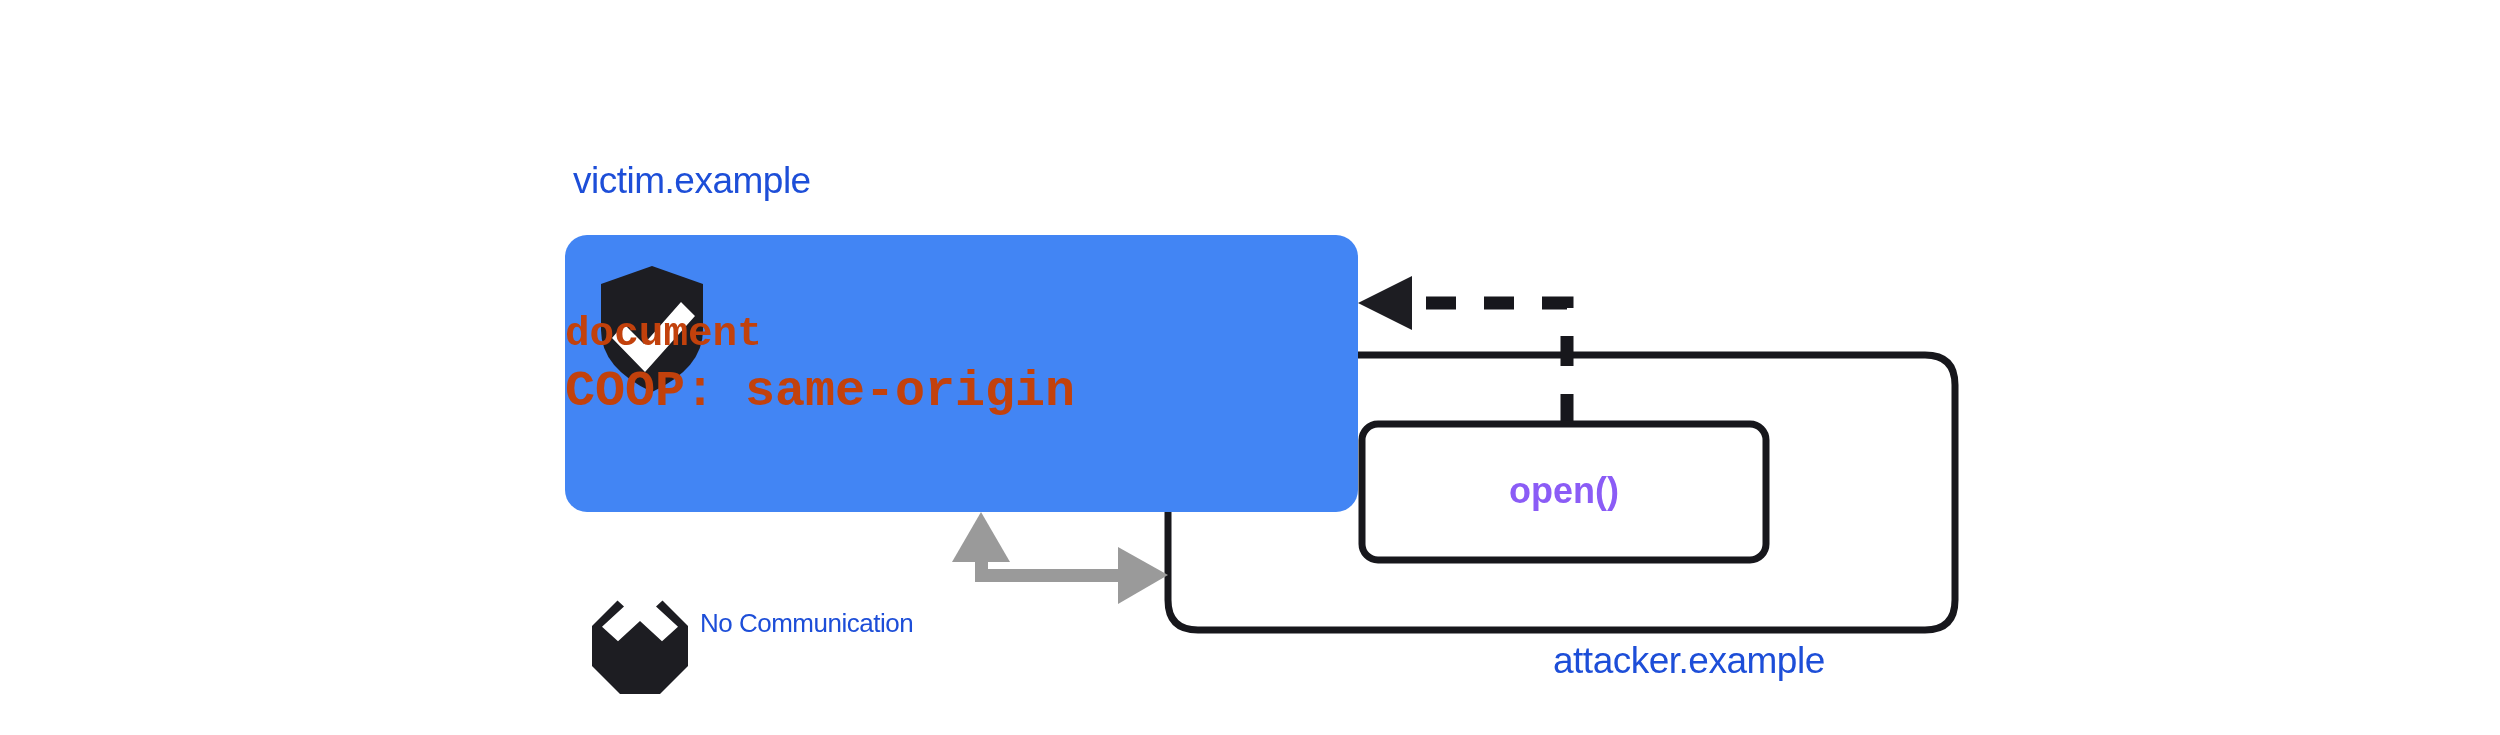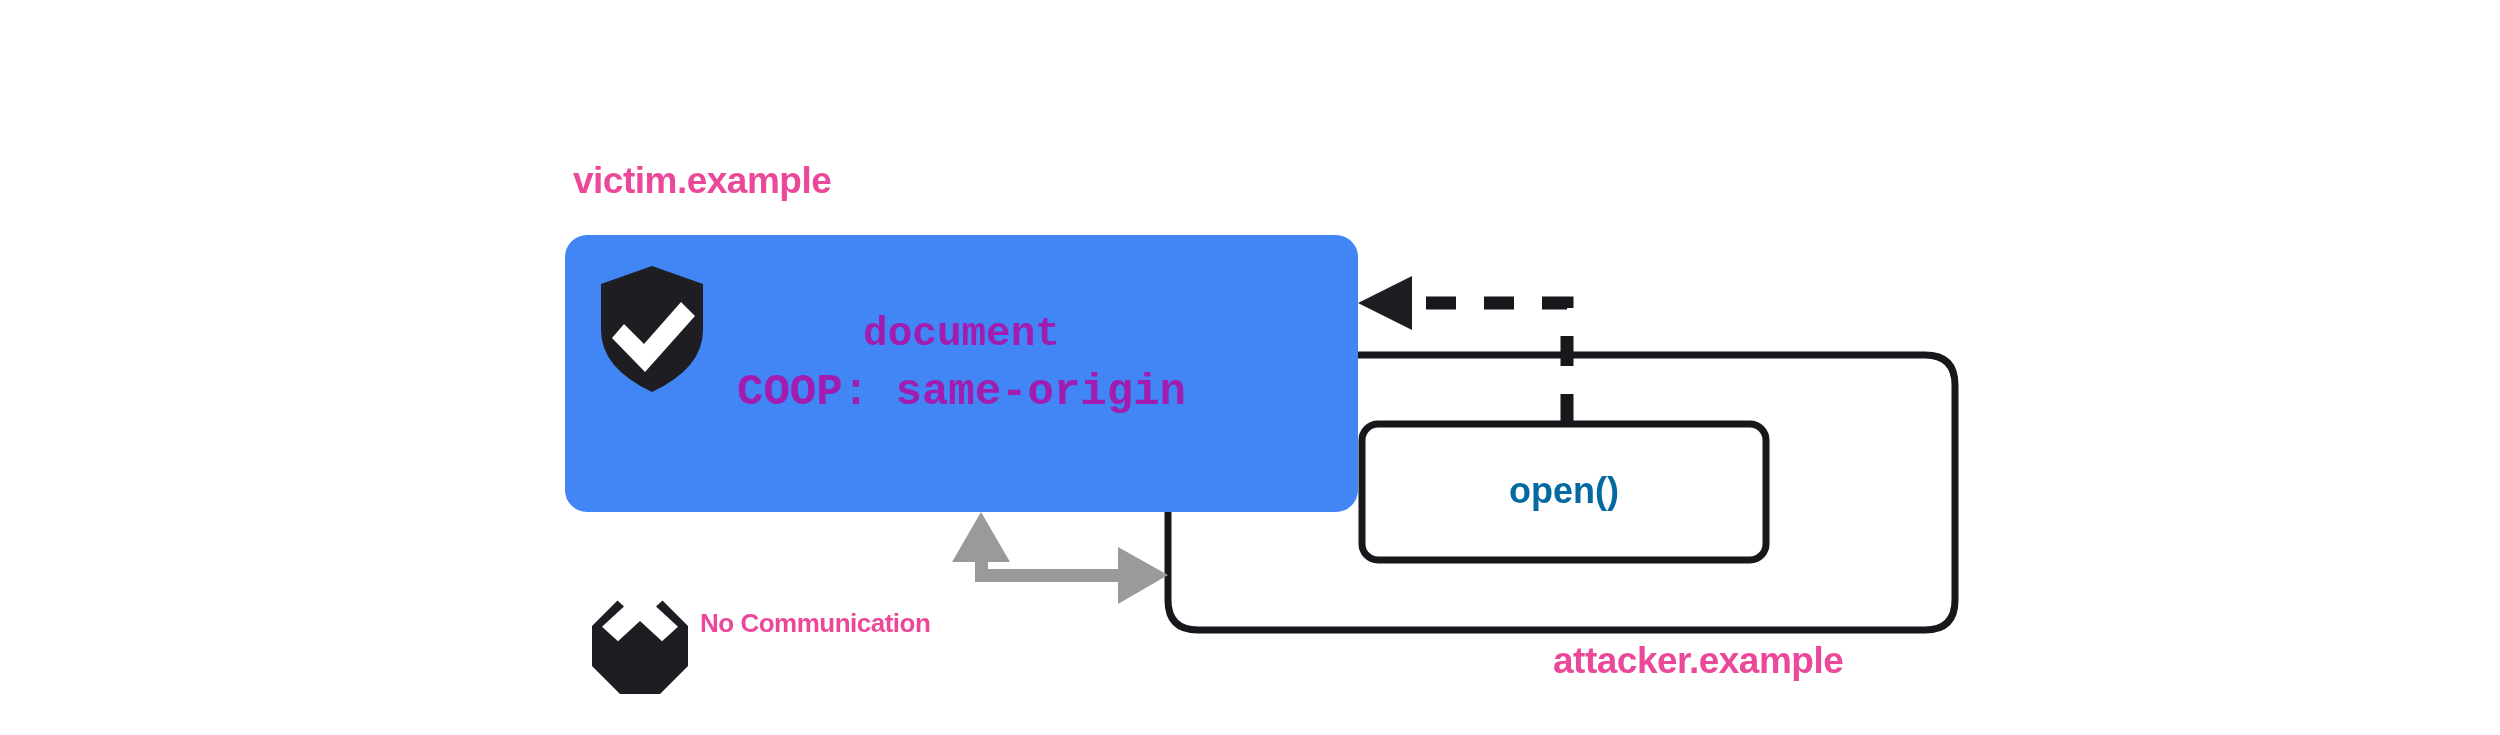--- a/index.html
+++ b/index.html
@@ -20,23 +20,23 @@
   }
   #diagram-svg {
     position: absolute;
     left: 0;
     top: 0;
     width: 2500px;
     height: 735px;
   }
   .lbl {
     position: absolute;
-    color: #ec4899;
+    color: #1d4ed8;
     font-family: "Liberation Sans", sans-serif;
-    font-weight: bold;
+    font-weight: normal;
     white-space: pre;
     letter-spacing: -0.5px;
   }
   #victim-label {
     left: 573px;
     top: 160px;
     font-size: 37px;
   }
   #attacker-label {
     left: 1553px;
@@ -44,51 +44,50 @@
     font-size: 37px;
     text-align: center;
   }
   #no-comm-label {
     left: 700px;
     top: 608px;
     font-size: 26px;
   }
   .mono {
     position: absolute;
-    color: #a21caf;
+    color: #c2410c;
     font-family: "Liberation Mono", "DejaVu Sans Mono", monospace;
     font-weight: bold;
     white-space: pre;
-    text-align: center;
   }
   #doc-line1 {
     left: 565px;
     top: 311px;
     width: 793px;
     font-size: 41px;
     line-height: 46px;
   }
   #doc-line2 {
     left: 565px;
     top: 369px;
     width: 793px;
-    font-size: 44px;
+    font-size: 50px;
     line-height: 46px;
     letter-spacing: 0px;
   }
   #open-label {
     position: absolute;
     left: 1362px;
     top: 470px;
     width: 404px;
     text-align: center;
     font-family: "Liberation Sans", sans-serif;
     font-weight: bold;
     font-size: 36px;
-    color: #0369a1;
+    color: #8b5cf6;
     white-space: pre;
   }
 </style>
 </head>
 <body>
 
 <div id="stage">
 
   <svg id="diagram-svg" viewBox="0 0 2500 735">
 

